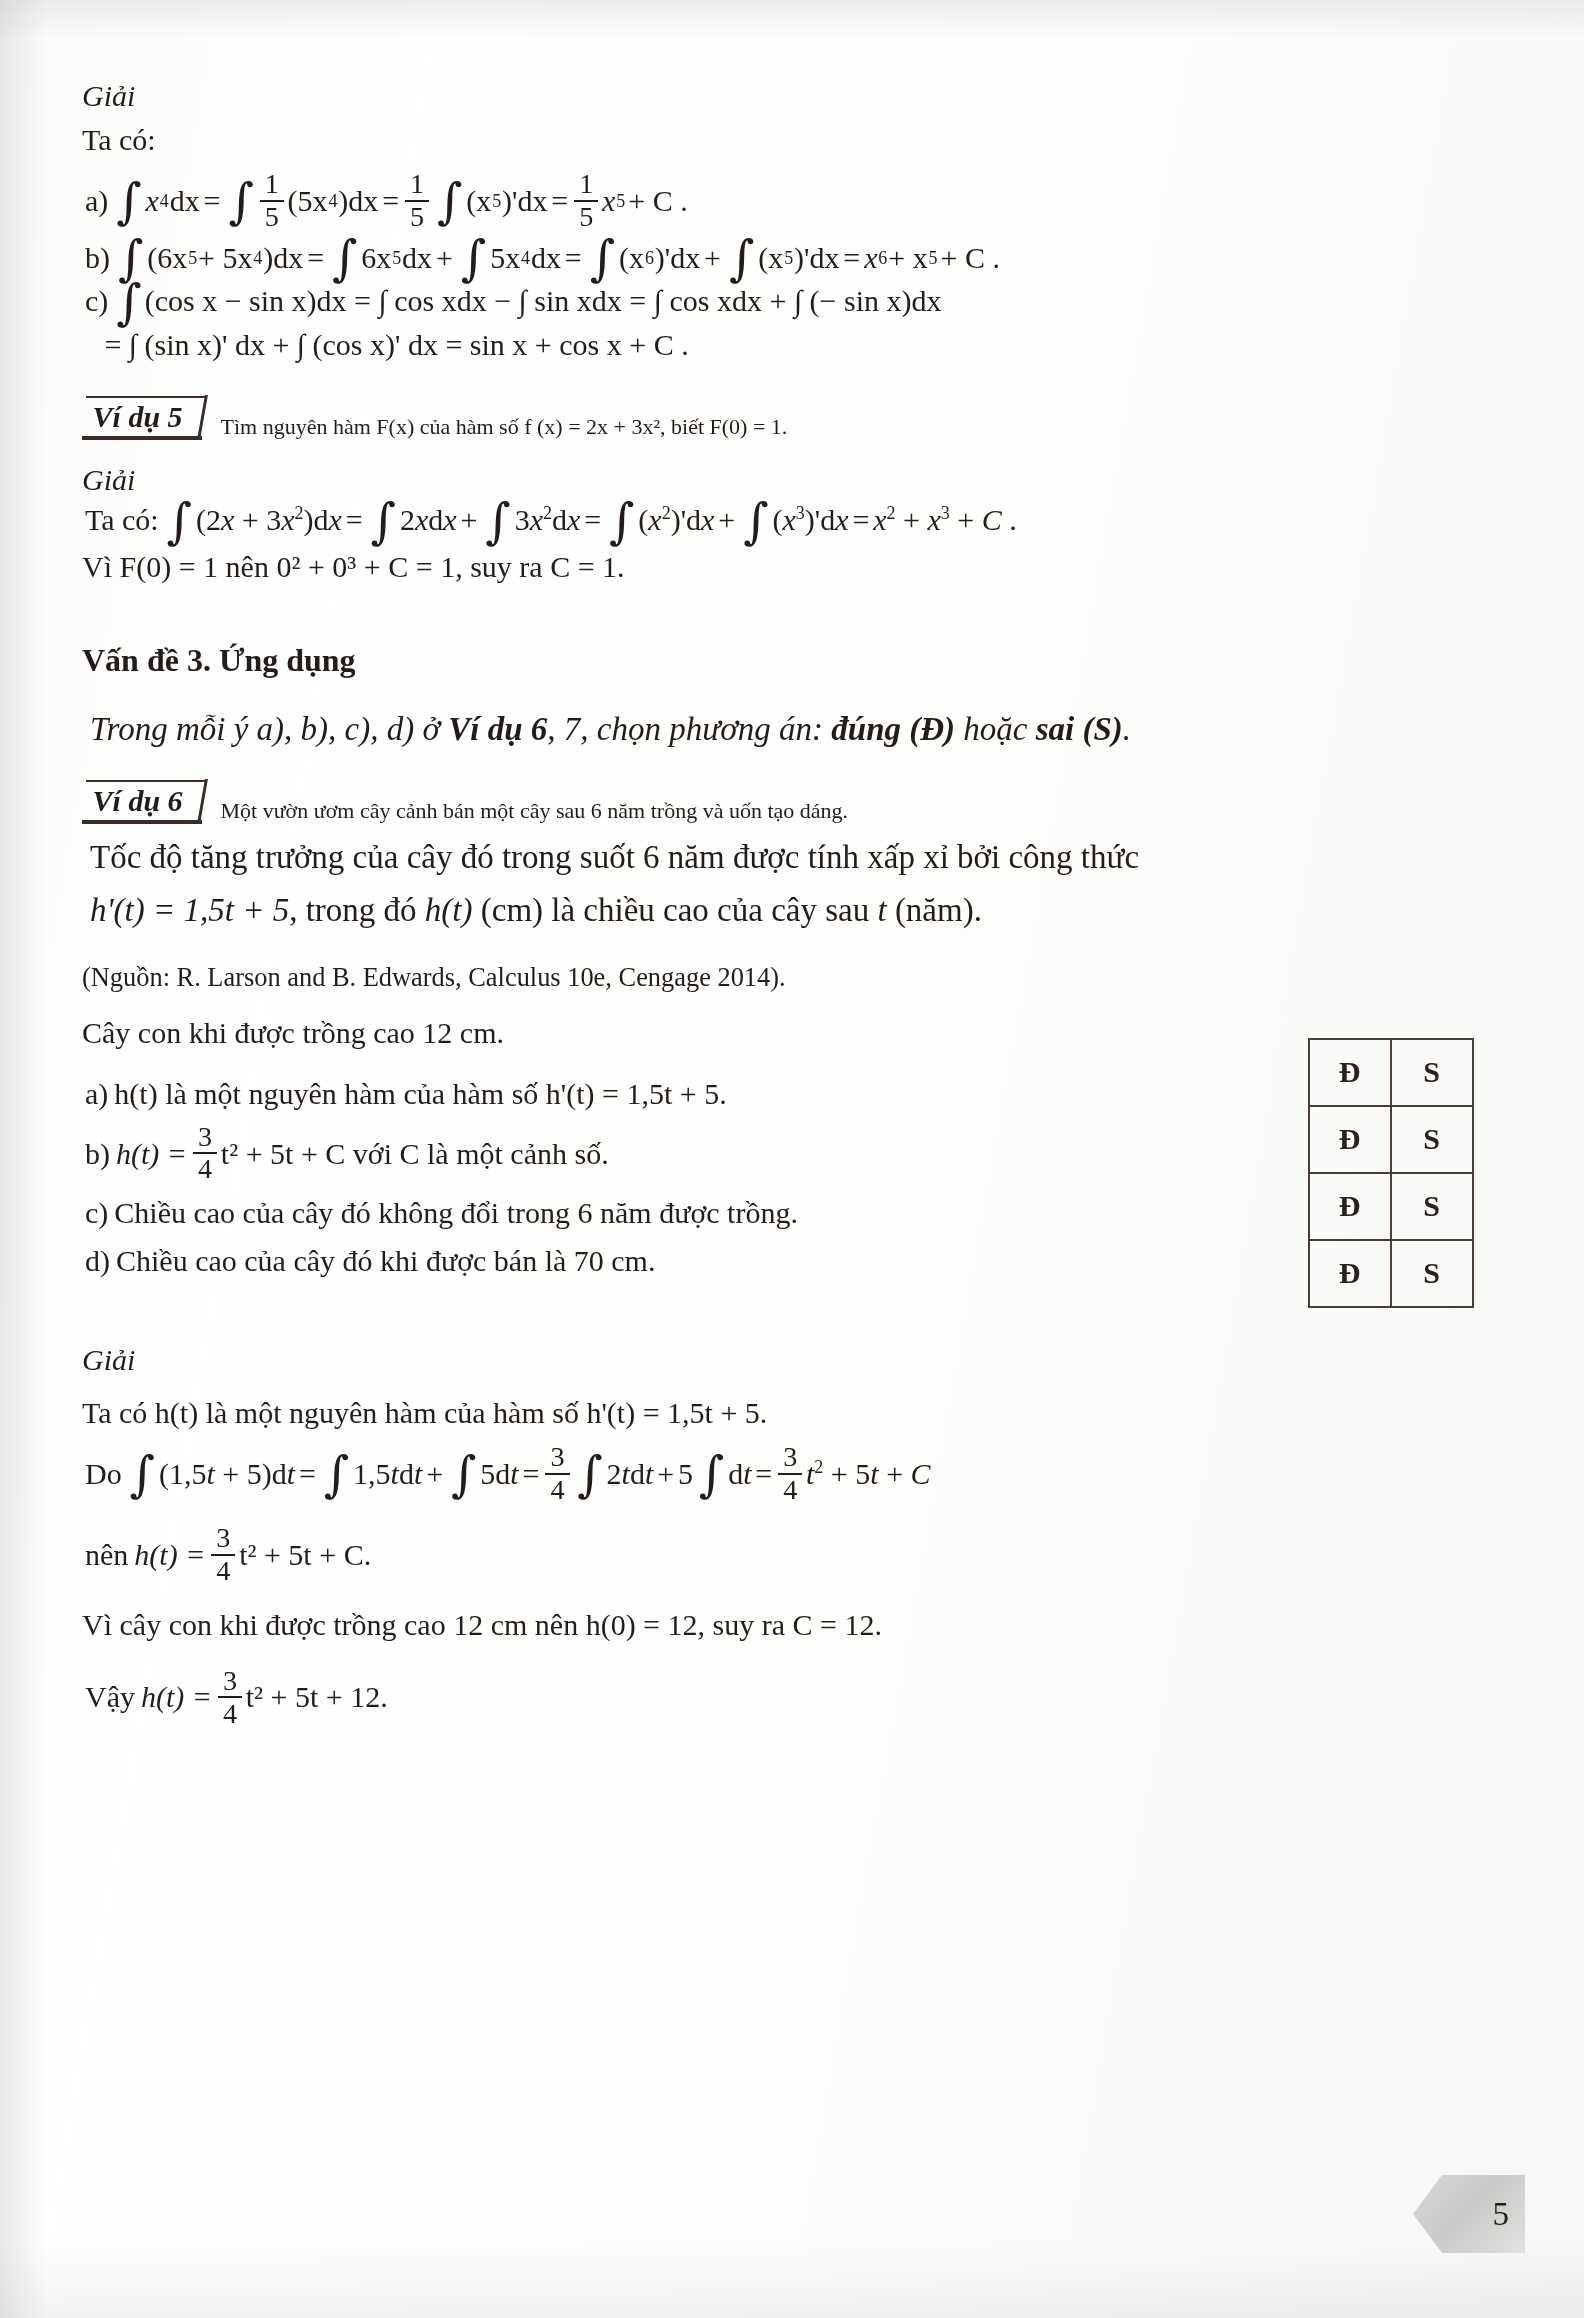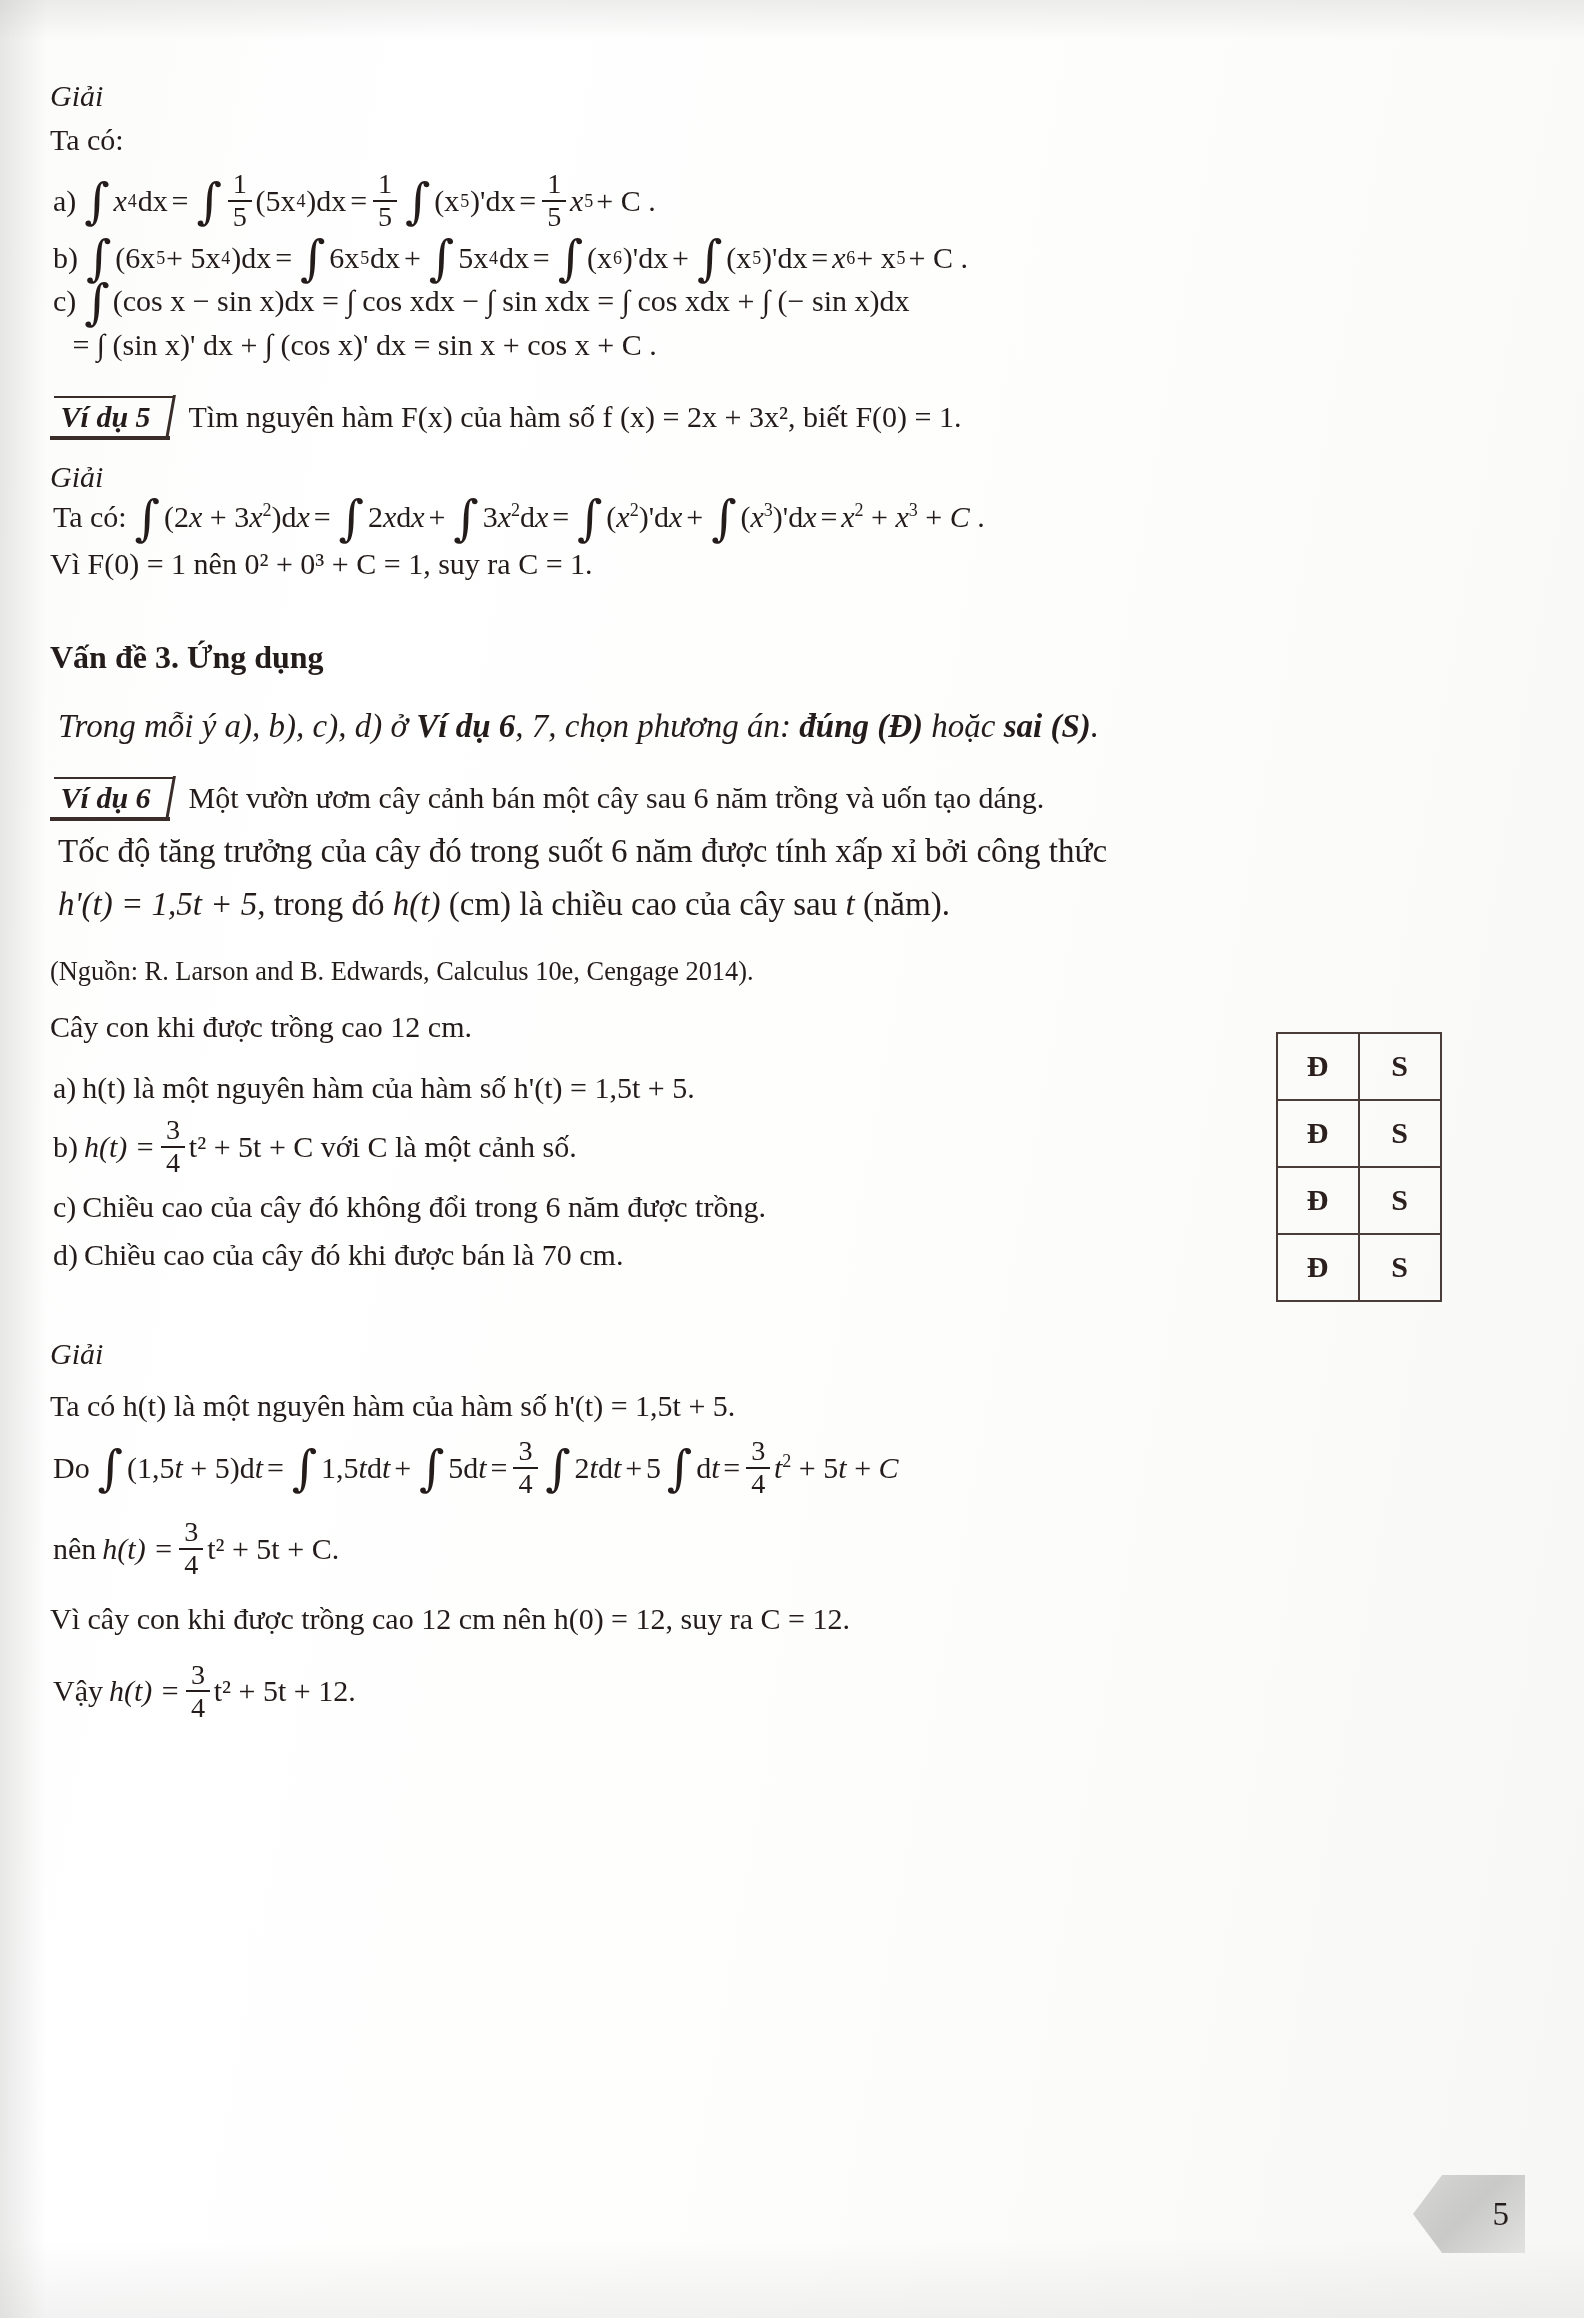--- a/index.html
+++ b/index.html
@@ -37,21 +37,21 @@
   }
   .scan-shade-bottom {
     position: absolute;
     left: 0; right: 0; bottom: 0; height: 79px;
     background: linear-gradient(0deg, rgba(190,190,188,.20), rgba(255,255,255,0));
     pointer-events: none;
   }
 
   .content {
     position: absolute;
-    left: 50px;
+    left: 82px;
     top: 79px;
     width: 1406px;
   }
 
   
   .line {
     font-size: 30px;
     line-height: 1.30;
     margin: 0 0 2.6px 0;
     white-space: nowrap;
@@ -139,22 +139,23 @@
     height: 3.3px; background: #3a2d29;
   }
   .vd-tag .bdr-right {
     position: absolute; right: 1.3px; top: -1.3px;
     width: 2.6px; height: calc(100% + 1.3px);
     background: #3a2d29;
     transform: skewX(-10deg);
     border-radius: 0 0 4px 0;
   }
   .vd-text {
-    font-size: 30px;
+    font-size: 22px;
     line-height: 1.38;
+    margin-top: 16px;
   }
 
   
   .section-head {
     font-weight: bold;
     font-size: 32px;
     margin: 0;
   }
 
   

